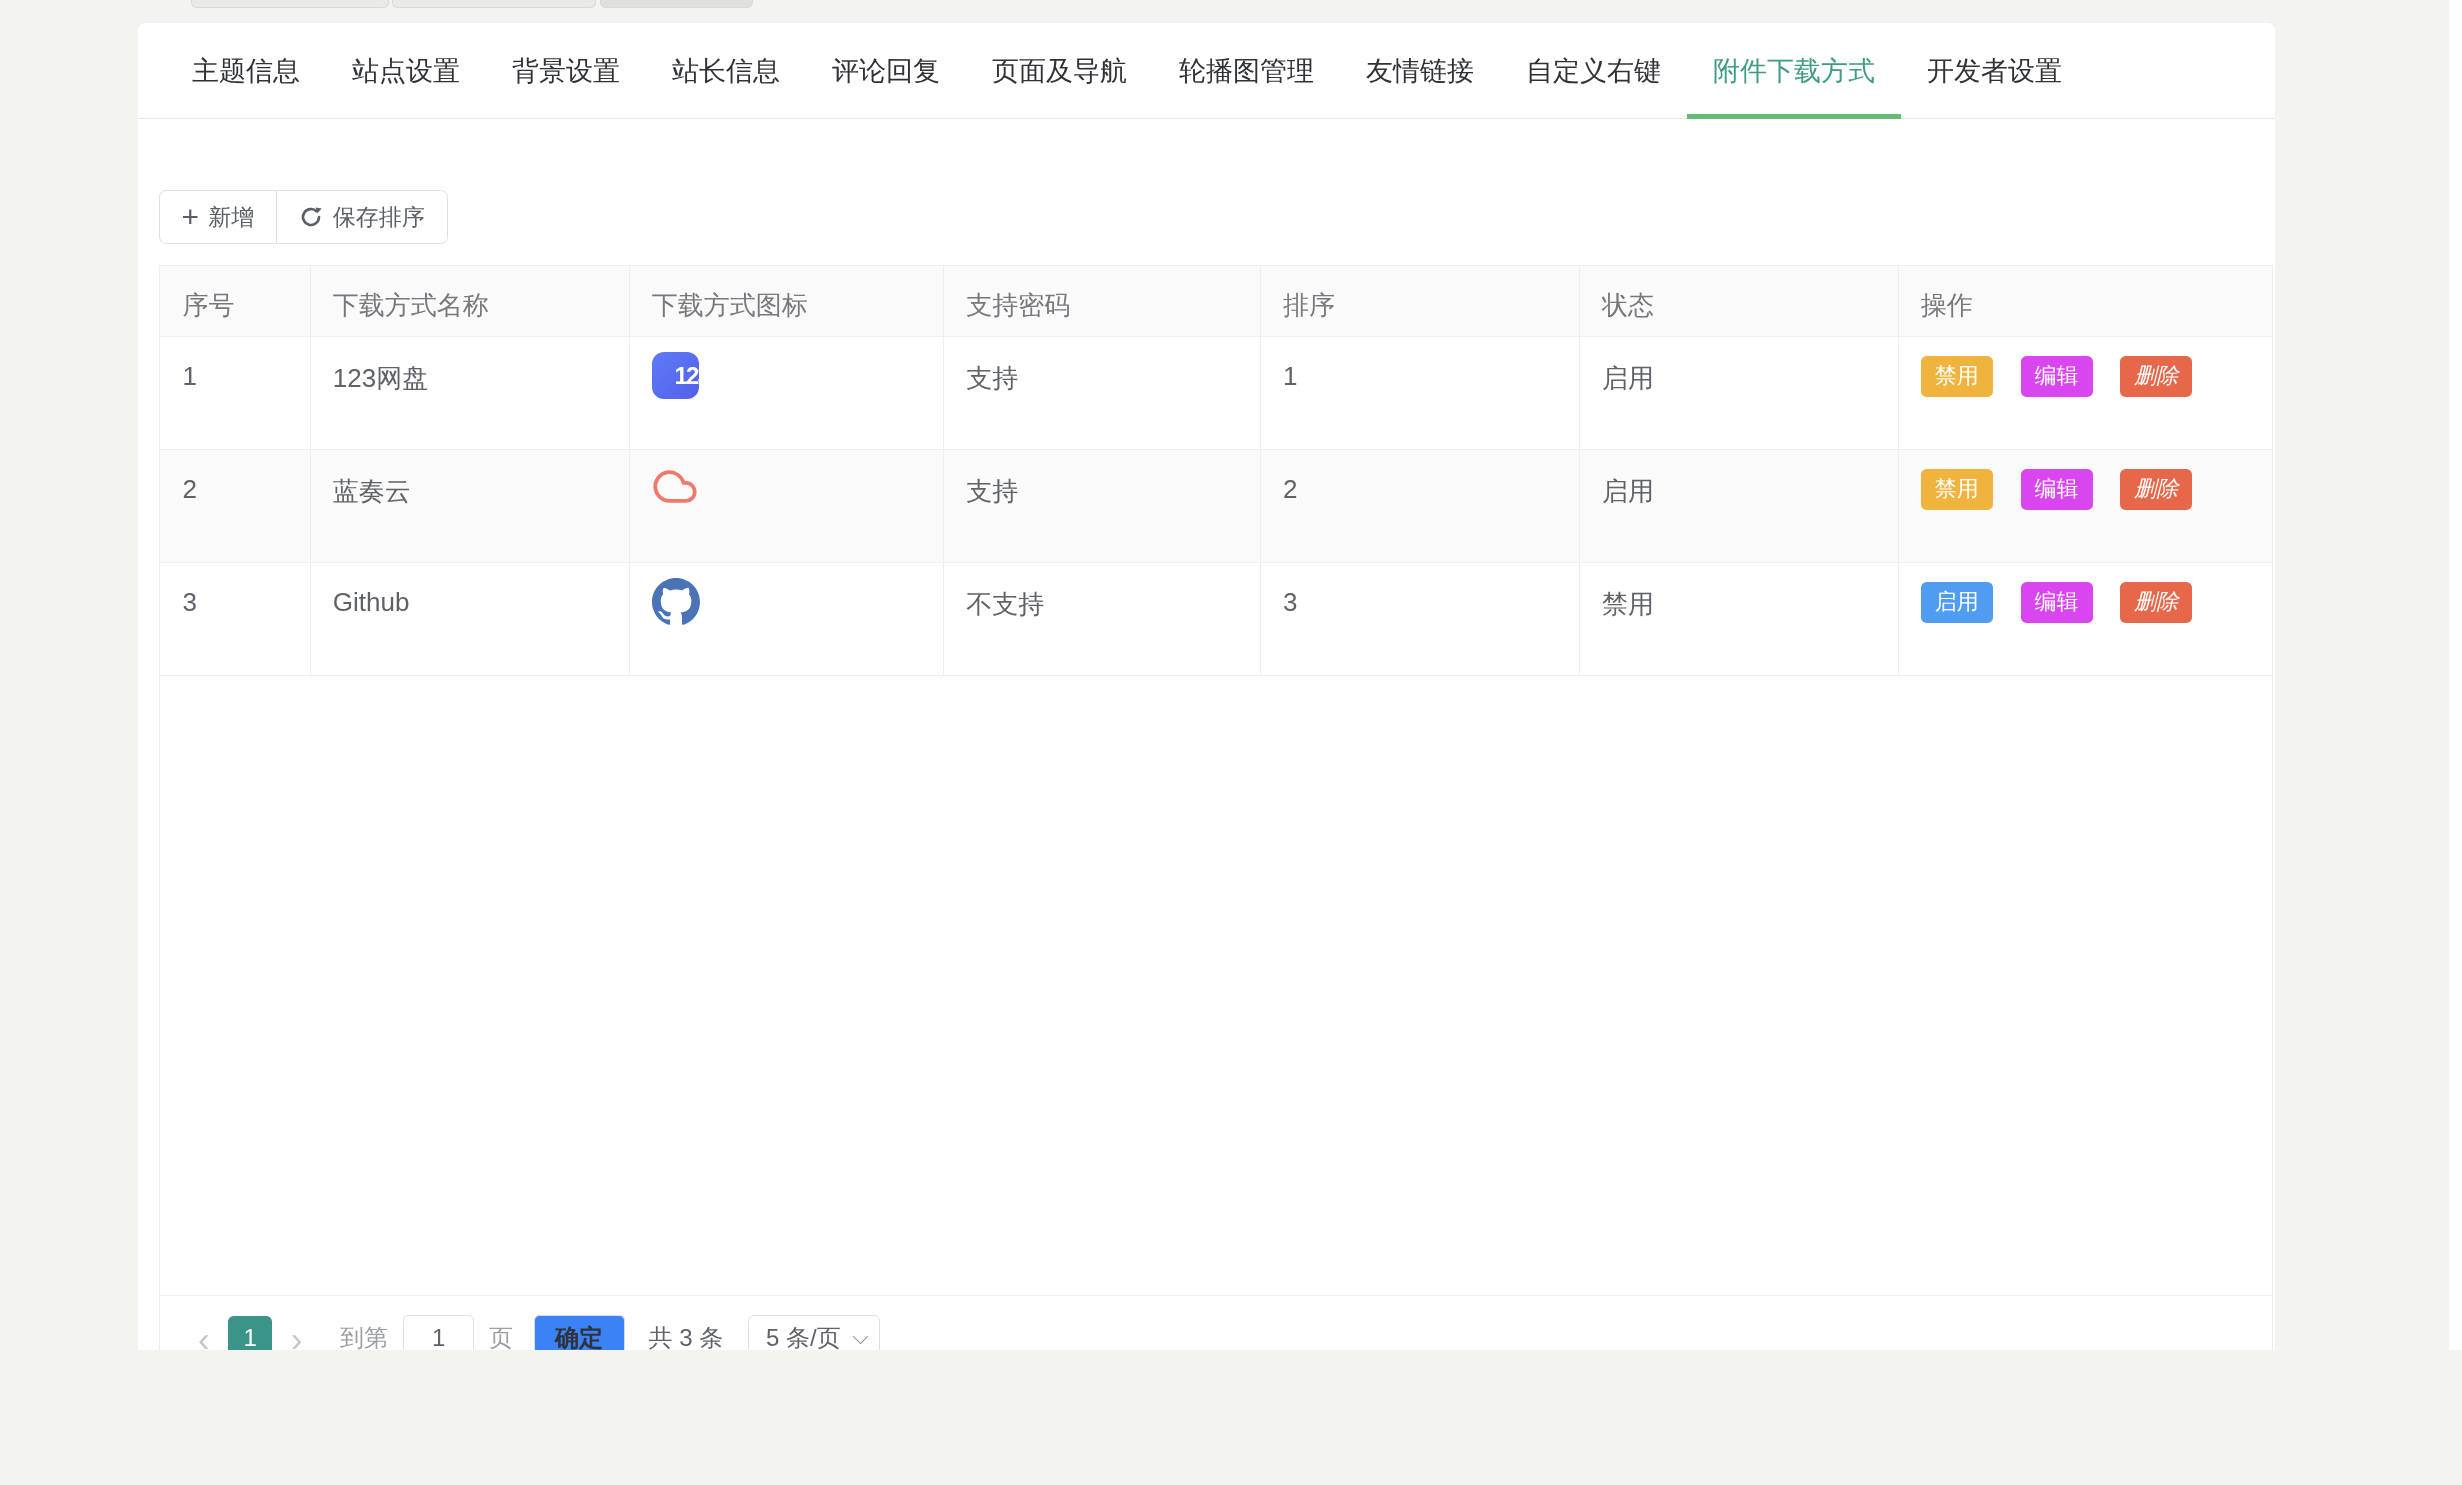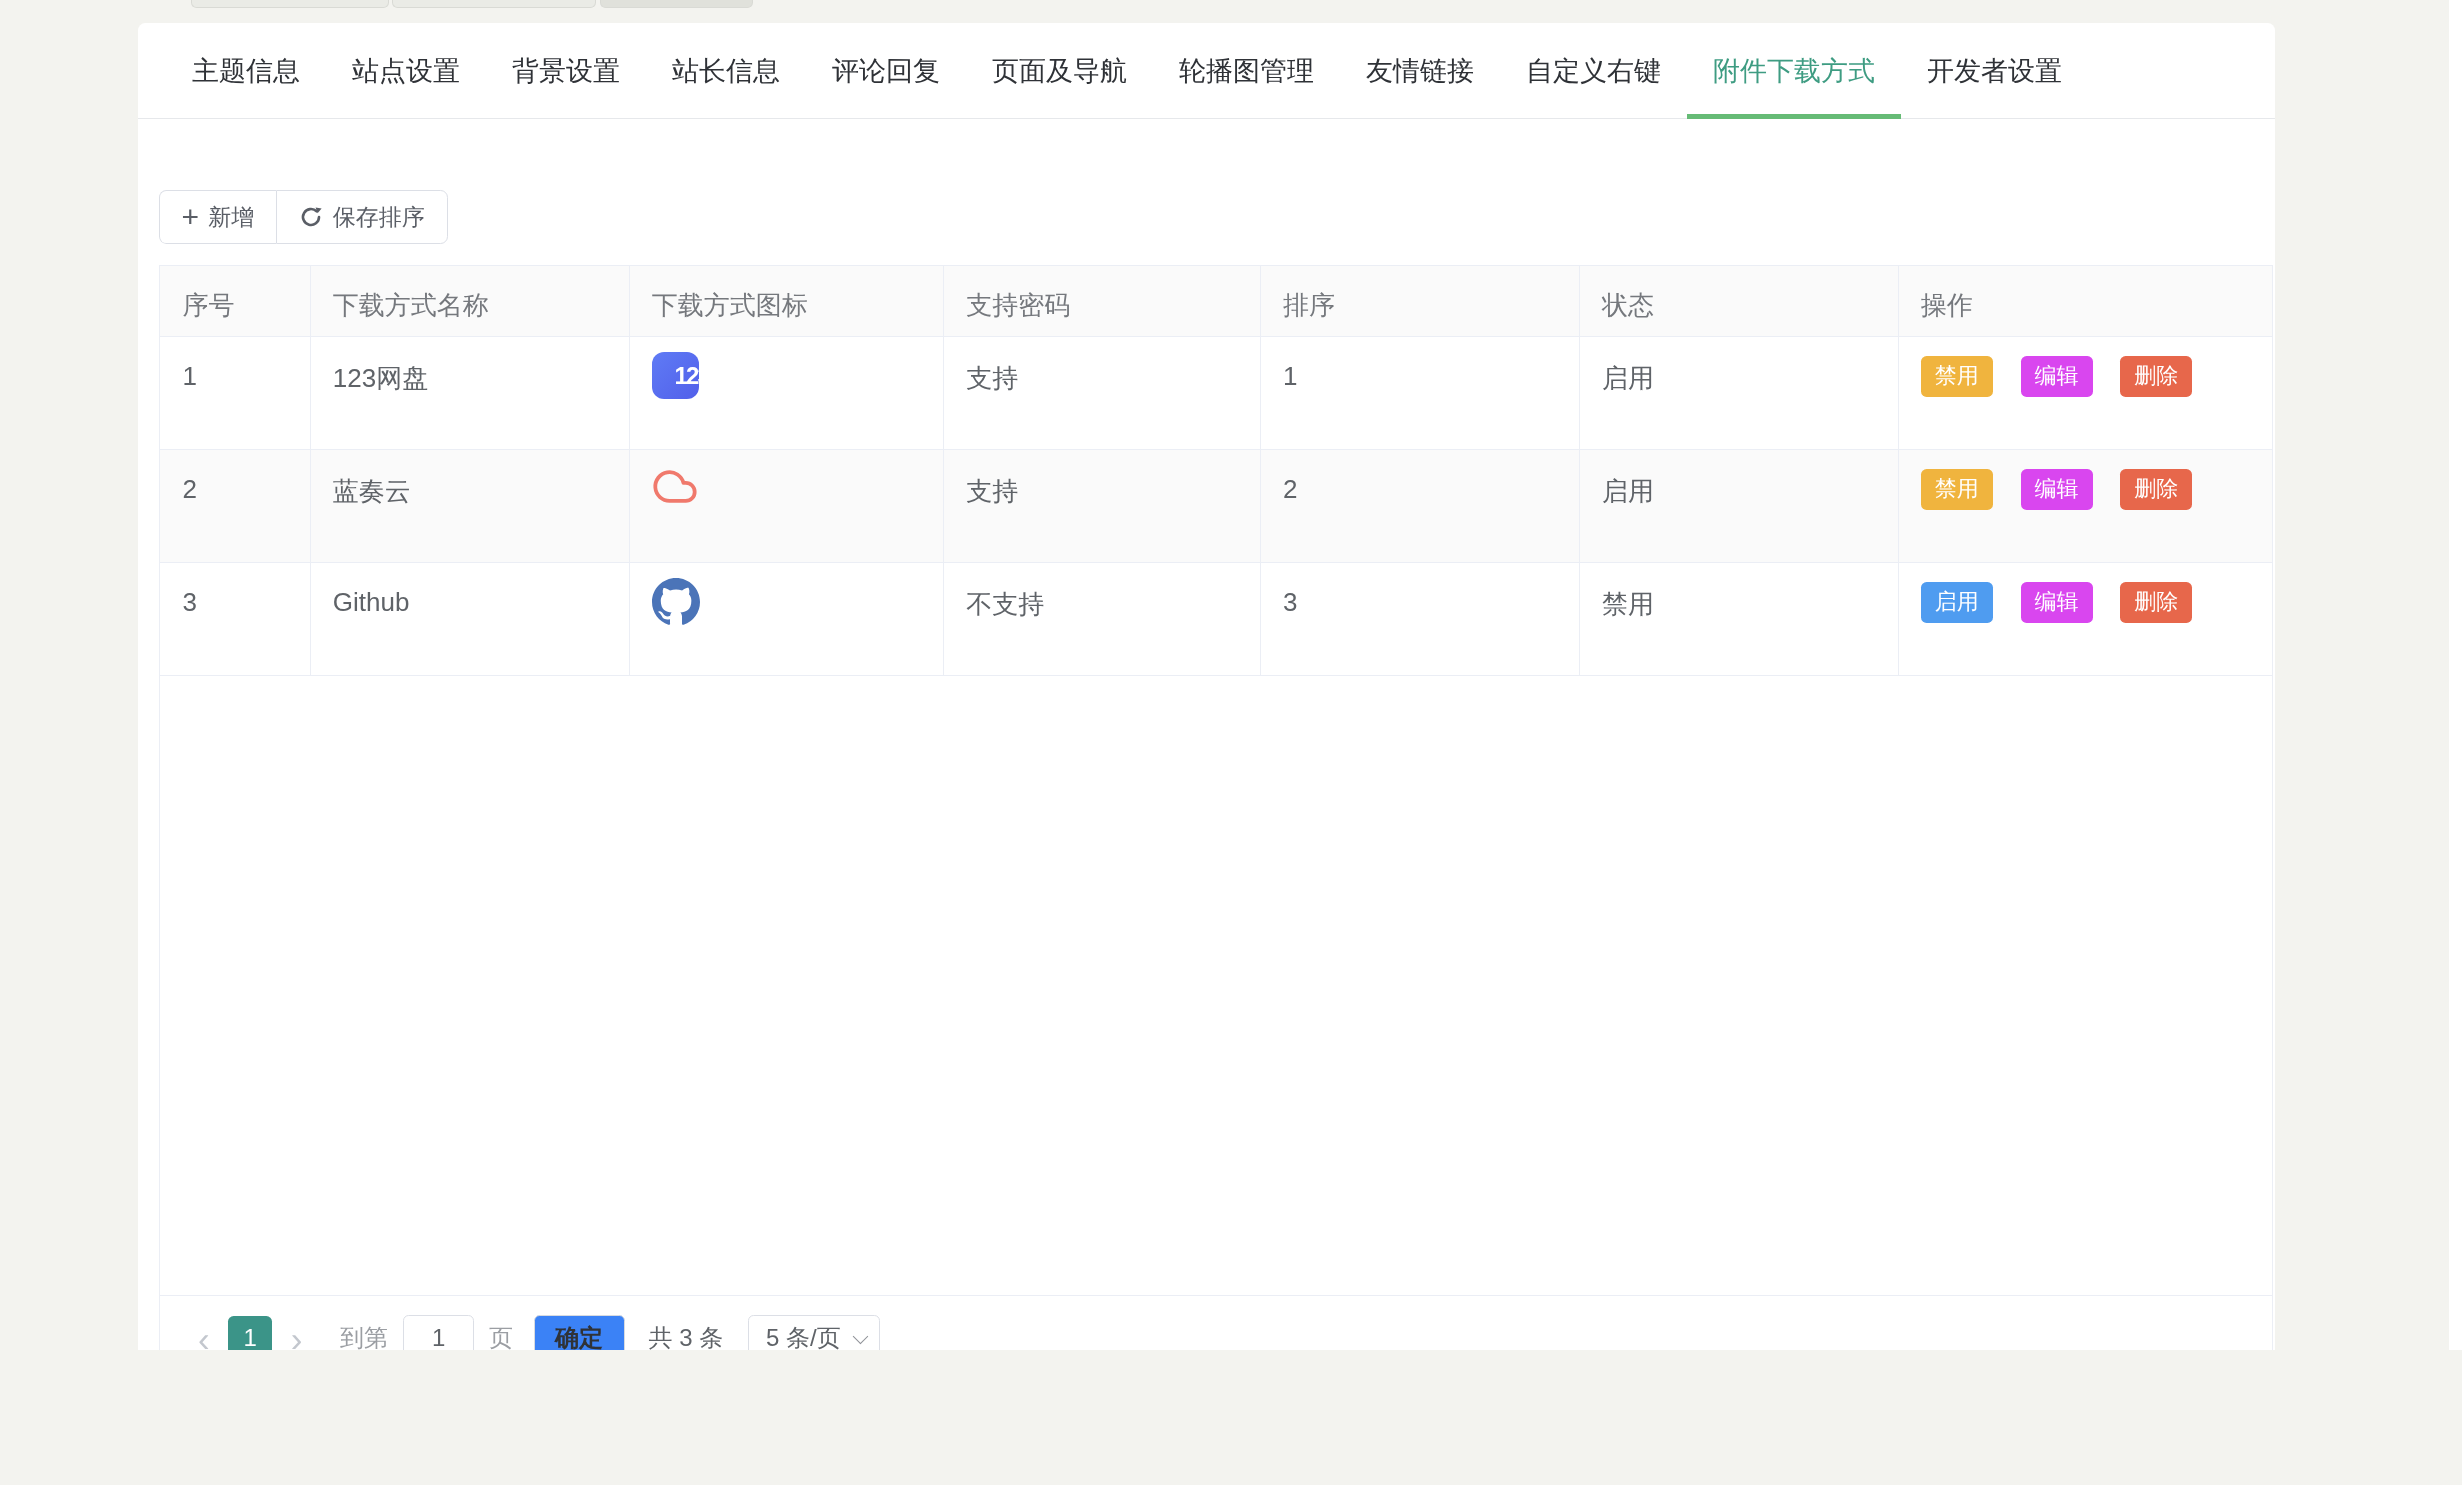--- a/index.html
+++ b/index.html
@@ -40,21 +40,21 @@
   tr.stripe td { background:#FAFAFA; }
   td.icon-cell { padding-top:15px; }
   td.op-cell { padding-top:18.6px; }
 
   .icon-123 { display:flex; align-items:center; justify-content:center; width:47px; height:47px; border-radius:12px; background:linear-gradient(135deg,#5F7BF5,#5260EA); color:#FFFFFF; font-size:24px; font-weight:700; letter-spacing:-1.9px;padding-left:33px; }
 
   .act-btn { display:inline-flex; align-items:center; justify-content:center; height:41px; padding:0 14px; margin-right:20.5px; border:none; border-radius:5.6px; color:#FFFFFF; font-size:22px; cursor:pointer; font-family:inherit; }
   .act-warn    { background:#F0B43E; }
   .act-primary { background:#4F9CF0; }
   .act-edit    { background:#d946ef; }
-  .act-danger  { background:#E7674B; }
+  .act-danger  { background:#E7674B;font-style:italic; }
 
   .filler { flex:1; }
 
   
   .pagination { display:flex; align-items:center; height:86px; border-top:0.9px solid #EBEEF5; padding-left:32px; font-size:24px; color:#5F6368; }
   .pg-arrow { font-size:35px; color:#C3C7CE; line-height:1; cursor:pointer; padding:0 5.6px; }
   .pg-current { display:flex; align-items:center; justify-content:center; width:44px; height:44px; margin-left:13px; border-radius:5.6px; background:#3B9488; color:#FFFFFF; font-size:24px; cursor:pointer; }
   .pg-arrow.next { margin-left:13px; }
   .pg-muted { color:#9B9EA3; }
   .pg-goto-prefix { margin-left:32px; }

